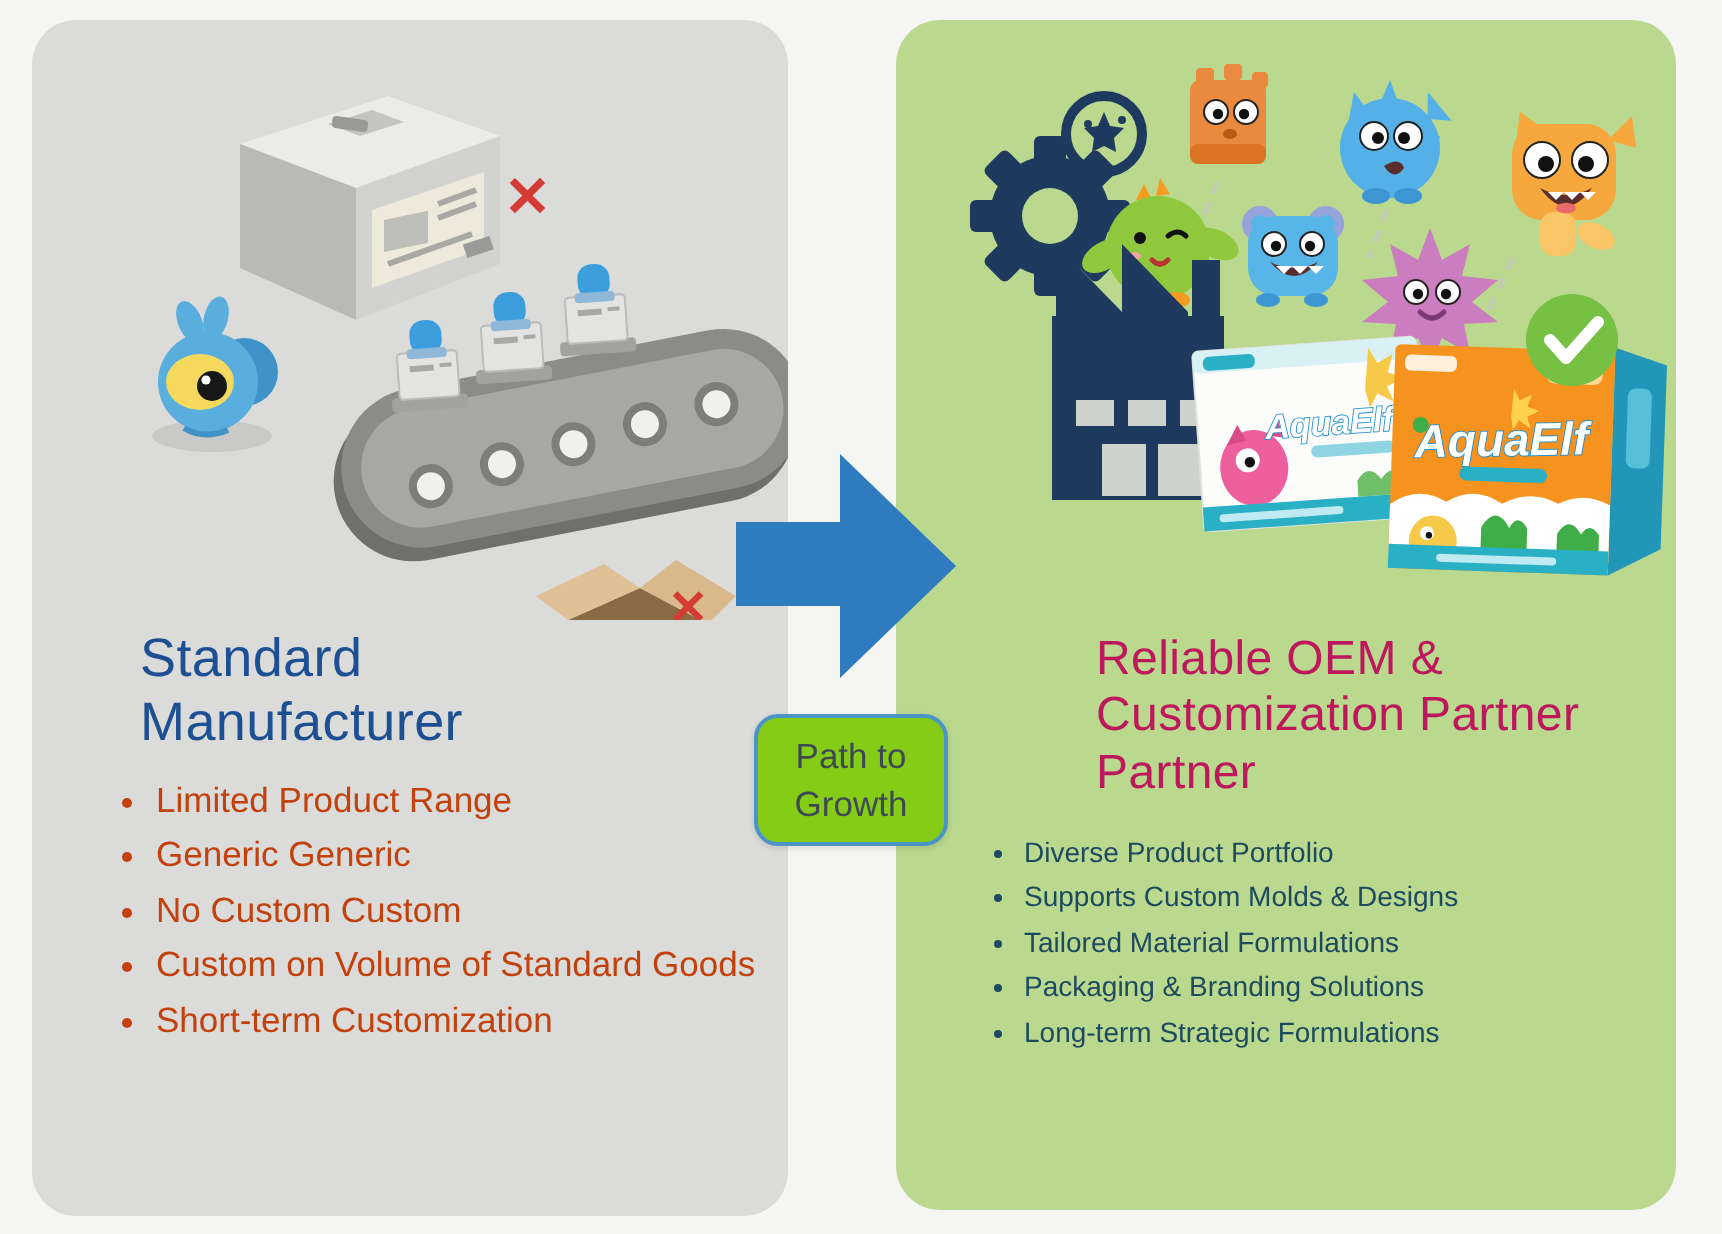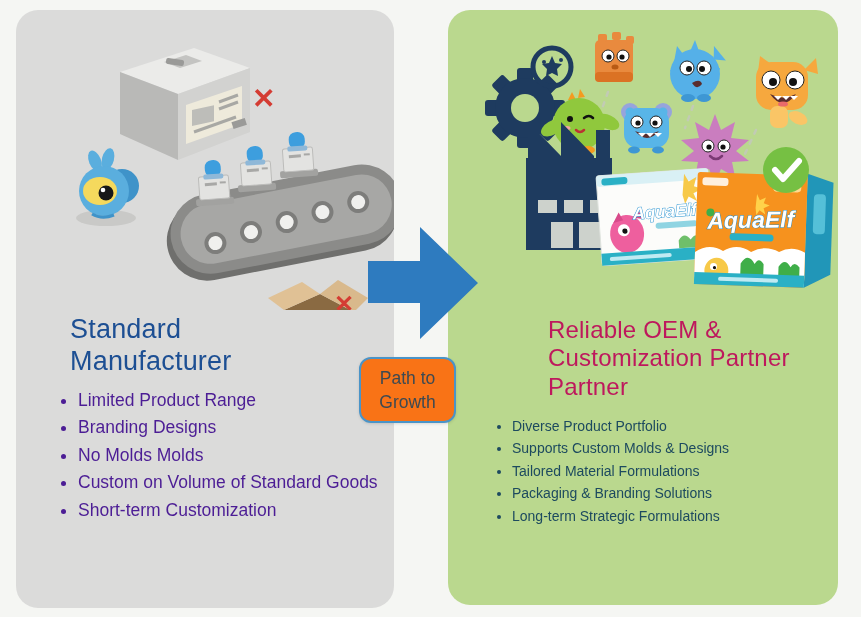--- a/index.html
+++ b/index.html
@@ -9,27 +9,27 @@
     font-family:"Liberation Sans", sans-serif;
   }
   .panel{position:absolute;border-radius:22px;}
   .panel-left{left:16px;top:10px;width:378px;height:598px;background:#dbdbda;}
   .panel-right{left:448px;top:10px;width:390px;height:595px;background:#bad88e;}
   .illus{position:absolute;left:0;top:0;}
   .panel-title{position:absolute;font-weight:normal;letter-spacing:.2px;}
   .panel-left .panel-title{left:54px;top:303px;width:220px;font-size:27px;line-height:1.2;color:#1d4f93;}
   .panel-right .panel-title{left:56px;top:306px;width:320px;font-size:24px;line-height:1.18;color:#be185d;margin-left:44px;}
   ul.bullets{position:absolute;margin:0;padding:0 0 0 22px;list-style:disc;}
-  .panel-left ul.bullets{left:40px;top:377px;width:310px;font-size:17.5px;line-height:1.57;color:#4c1d95;}
+  .panel-left ul.bullets{left:40px;top:377px;width:310px;font-size:17.5px;line-height:1.57;color:#c2410c;}
   .panel-right ul.bullets{left:42px;top:405px;width:330px;font-size:14px;line-height:1.6;color:#1d4a5f;}
   ul.bullets li{margin:0;}
   .arrow-wrap{position:absolute;left:366px;top:225px;width:116px;height:118px;}
   .path-box{
-    position:absolute;left:359px;top:357px;width:93px;height:62px;
-    background:#f97316;border:2.5px solid #4a94c8;border-radius:12px;
+    position:absolute;left:377px;top:357px;width:93px;height:62px;
+    background:#84cc16;border:2.5px solid #4a94c8;border-radius:12px;
     display:flex;align-items:center;justify-content:center;text-align:center;
     font-size:17.5px;line-height:1.4;color:#3d4a52;
     box-shadow:0 1px 3px rgba(0,0,0,.12);
   }
   svg text.xmark{font-family:"Liberation Sans",sans-serif;font-weight:bold;fill:#d43c33;}
   svg text.brand{font-family:"Liberation Sans",sans-serif;font-weight:bold;font-style:italic;
     fill:#ffffff;stroke:#1f8fd0;stroke-width:.9px;paint-order:stroke;}
 </style>
 </head>
 <body>
@@ -112,22 +112,22 @@
       <polygon points="304,284 322,270 352,288 338,302" fill="#d9b98c"></polygon>
       <polygon points="268,300 282,310 304,316 304,304" fill="#caa877"></polygon>
       <rect x="312" y="328" width="16" height="8" rx="2" fill="#8a6a42" transform="rotate(-18 320 332)"></rect>
     </g>
     <text class="xmark" x="318" y="302" font-size="24">✕</text>
   </svg>
 
   <div class="panel-title">Standard Manufacturer</div>
   <ul class="bullets">
       <li>Limited Product Range</li>
-      <li>Branding Designs</li>
-      <li>No Molds Molds</li>
+      <li>Generic Generic</li>
+      <li>No Custom Custom</li>
       <li>Custom on Volume of Standard Goods</li>
       <li>Short-term Customization</li>
     </ul>
 </div>
 
 <div class="panel panel-right">
   <svg class="illus" width="390" height="300" viewBox="0 0 390 300">
 
     <g stroke="#c2cbb4" stroke-width="2.5" stroke-dasharray="4 7" stroke-linecap="round">
       <line x1="160" y1="82" x2="150" y2="110"></line>

